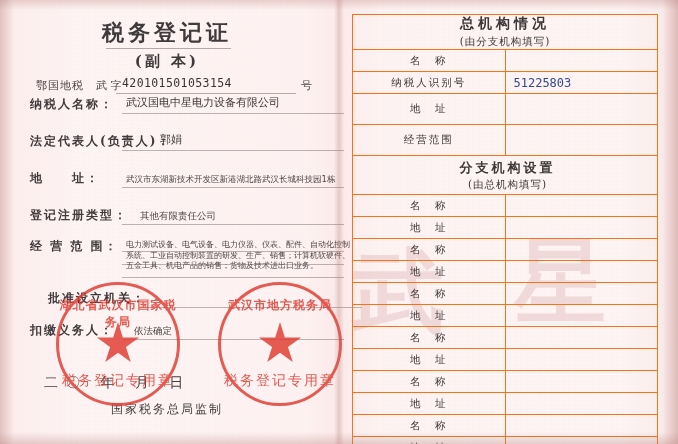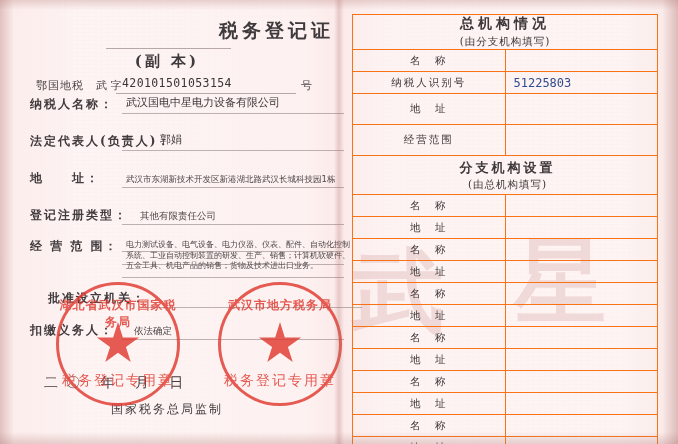--- a/index.html
+++ b/index.html
@@ -61,23 +61,23 @@
   
   .left-page {
     position: absolute;
     left: 0; top: 0;
     width: 334px; height: 444px;
   }
   .doc-title {
     position: absolute;
     left: 0; right: 0;
     top: 18px;
-    text-align: right;
+    text-align: center;
     font-family: Liberation Sans, sans-serif;
-    font-size: 19px;
+    font-size: 22px;
     font-weight: bold;
     letter-spacing: 4px;
     color: #3f3a3c;
   }
   .doc-subtitle {
     position: absolute;
     left: 0; right: 0;
     top: 52px;
     text-align: center;
     font-family: "DejaVu Serif", "Liberation Serif", serif;

